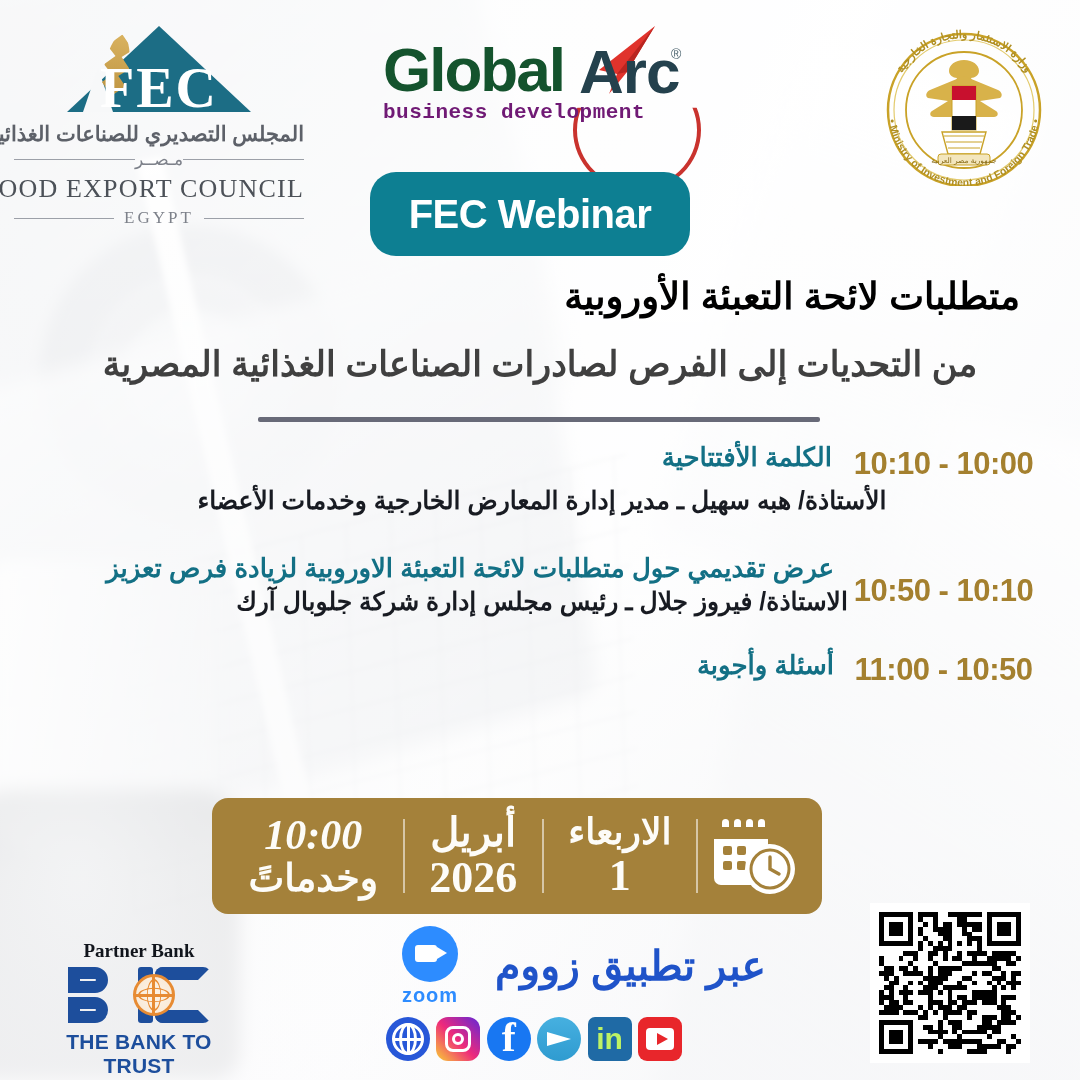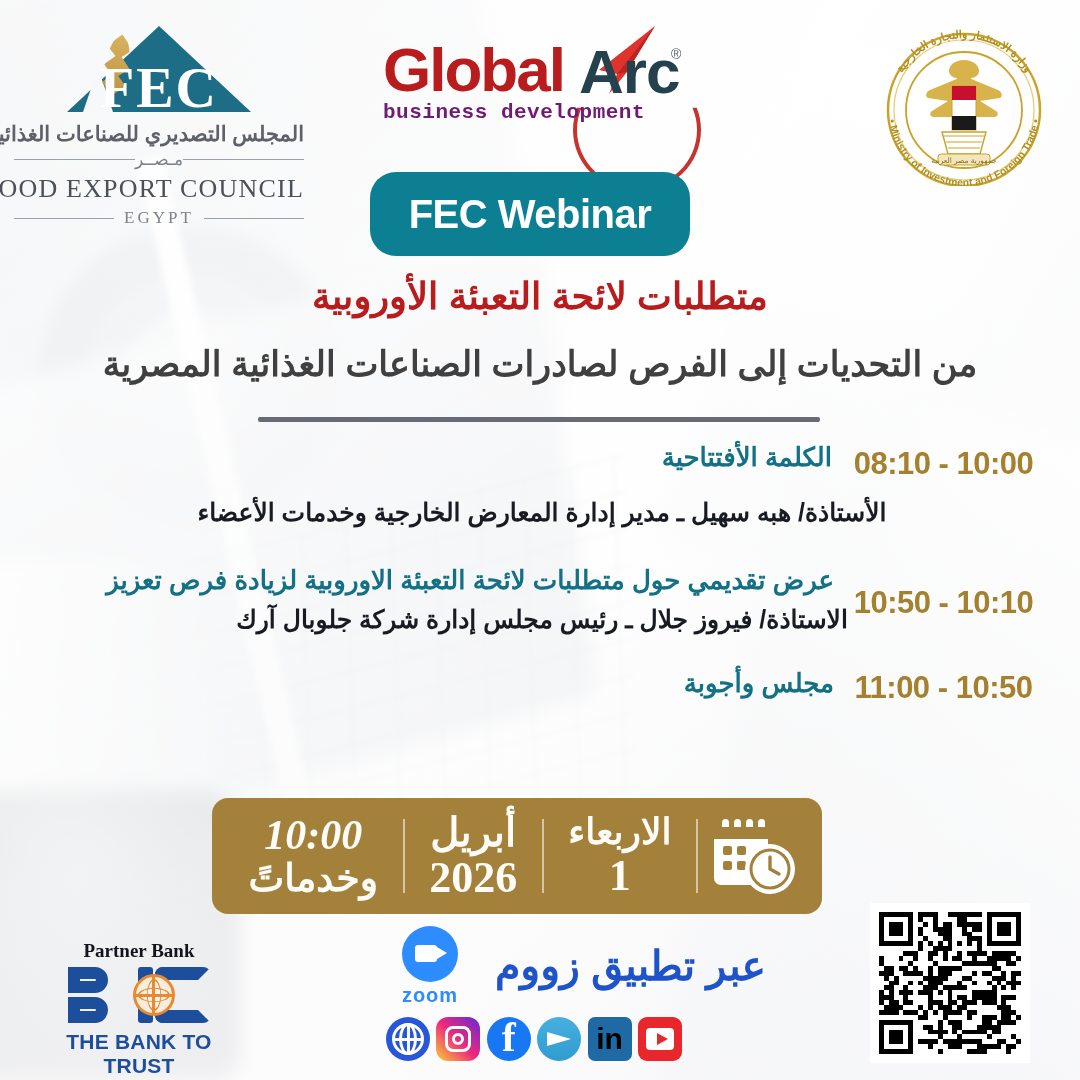--- a/index.html
+++ b/index.html
@@ -137,21 +137,21 @@
   .fec-egy-row { display:flex; align-items:center; gap:10px; margin-top:4px; }
   .fec-egypt {
     font-family:"Liberation Serif", serif;
     font-size:17px; letter-spacing:3px; color:#7d818a;
   }
 
   .ga-logo { position:absolute; left:383px; top:28px; width:310px; height:110px; }
   .ga-word {
     position:absolute; left:0; top:6px;
     font-size:62px; font-weight:700; letter-spacing:-2px;
-    color:#b91c1c; font-family:"Liberation Sans", sans-serif;
+    color:#14532d; font-family:"Liberation Sans", sans-serif;
   }
   .ga-arc-word {
     position:absolute; left:196px; top:8px;
     font-size:62px; font-weight:700; letter-spacing:-1px; color:#24414d;
   }
   .ga-reg { position:absolute; left:288px; top:18px; font-size:14px; color:#4b636e; }
   .ga-sub {
     position:absolute; left:0; top:73px;
     font-size:21px; font-weight:600; letter-spacing:.5px; color:#701a75;font-family:Liberation Mono, monospace;
   }
@@ -173,22 +173,22 @@
     display:flex; align-items:center; justify-content:center;
   }
   .badge span {
     color:#ffffff; font-size:40px; font-weight:700; letter-spacing:-.5px;
     direction:ltr;
   }
 
   
   .title-1 {
     position:absolute; left:60px; right:60px; top:276px;
-    text-align:center; direction:rtl;
-    font-size:37px; font-weight:700; color:#b91c1c; line-height:1.15;
+    text-align:right; direction:rtl;
+    font-size:37px; font-weight:700; color:#000000; line-height:1.15;
   }
   .title-2 {
     position:absolute; left:30px; right:30px; top:343px;
     text-align:center; direction:rtl;
     font-size:35px; font-weight:700; color:#404040; line-height:1.2;
   }
   .divider {
     position:absolute; left:258px; top:417px; width:562px; height:5px;
     background:#686a78; border-radius:2px;
   }
@@ -202,25 +202,24 @@
     font-size:31px; font-weight:700; color:#a4802f; letter-spacing:-.5px;
   }
   .ag-body { margin-right:228px; text-align:left; }
   .ag-head {
     direction:rtl; text-align:right;
     font-size:26px; font-weight:700; color:#137085; line-height:1.32;
   }
   .ag-speaker {
     direction:rtl; text-align:center;
     font-size:25px; font-weight:700; color:#181b22; line-height:1.3;
-    margin-top:6px;
   }
   .row1 { margin-bottom:34px; }
   .row1 .ag-head { padding-right:2px; text-align:right; }
-  .row1 .ag-speaker { margin-top:22px; text-align:center; padding-right:0; }
+  .row1 .ag-speaker { margin-top:10px; text-align:center; padding-right:0; }
   .row2 { margin-bottom:30px; }
   .row3 .ag-head { text-align:right; }
 
   
   .datebar {
     position:absolute; left:212px; top:798px; width:610px; height:116px;
     background:#a4813a; border-radius:16px;
     display:flex; align-items:center; direction:rtl;
     padding:0 26px 0 18px;
   }
@@ -354,21 +353,21 @@
     background:linear-gradient(180deg,#46b0e0,#2f9bd0); position:relative;
   }
   .soc-tg:before {
     content:""; position:absolute; left:10px; top:15px;
     width:0; height:0;
     border-left:24px solid #ffffff;
     border-top:7px solid transparent; border-bottom:7px solid transparent;
   }
   .soc-in {
     width:44px; height:44px; border-radius:7px; background:#1f6aa5;
-    color:#000000; text-align:center; font-size:30px; font-weight:700;
+    color:#bef264; text-align:center; font-size:30px; font-weight:700;
     line-height:44px; font-family:"Liberation Sans", sans-serif;
   }
   .soc-yt {
     width:44px; height:44px; border-radius:9px; background:#e8262b;
     position:relative;
   }
   .soc-yt:before {
     content:""; position:absolute; left:8px; top:11px; width:28px; height:22px;
     background:#fff; border-radius:4px;
   }
@@ -472,39 +471,39 @@
     <span>FEC Webinar</span>
   </div>
 
   <div class="title-1">متطلبات لائحة التعبئة الأوروبية</div>
   <div class="title-2">من التحديات إلى الفرص لصادرات الصناعات الغذائية المصرية</div>
   <div class="divider"></div>
 
   <div class="agenda">
 
     <div class="ag-row row1">
-      <div class="ag-time" style="--tt:6px">08:10 - 10:00</div>
+      <div class="ag-time" style="--tt:6px">10:10 - 10:00</div>
       <div class="ag-body">
         <div class="ag-head">الكلمة الأفتتاحية</div>
       </div>
       <div class="ag-speaker">الأستاذة/ هبه سهيل ـ مدير إدارة المعارض الخارجية وخدمات الأعضاء</div>
     </div>
 
     <div class="ag-row row2">
       <div class="ag-time" style="--tt:22px">10:50 - 10:10</div>
       <div class="ag-body">
         <div class="ag-head">عرض تقديمي حول متطلبات لائحة التعبئة الاوروبية لزيادة فرص تعزيز</div>
       </div>
       <div class="ag-speaker">الاستاذة/ فيروز جلال  ـ رئيس مجلس إدارة شركة جلوبال آرك</div>
     </div>
 
     <div class="ag-row row3">
       <div class="ag-time" style="--tt:4px">11:00 - 10:50</div>
       <div class="ag-body">
-        <div class="ag-head">مجلس وأجوبة</div>
+        <div class="ag-head">أسئلة وأجوبة</div>
       </div>
     </div>
   </div>
 
   <div class="datebar">
     <div class="db-icon">
       <svg viewBox="0 0 86 86">
         <rect x="4" y="14" width="54" height="58" rx="7" fill="#ffffff"></rect>
         <rect x="12" y="6" width="7" height="16" rx="3.5" fill="#ffffff"></rect>
         <rect x="24" y="6" width="7" height="16" rx="3.5" fill="#ffffff"></rect>

